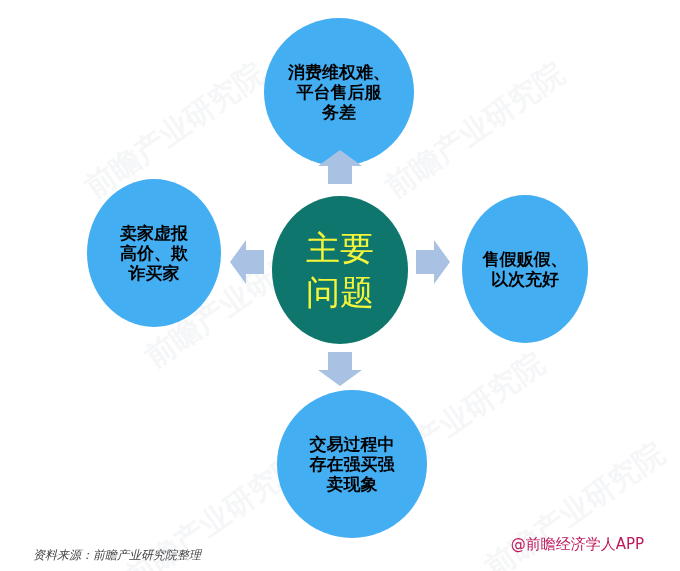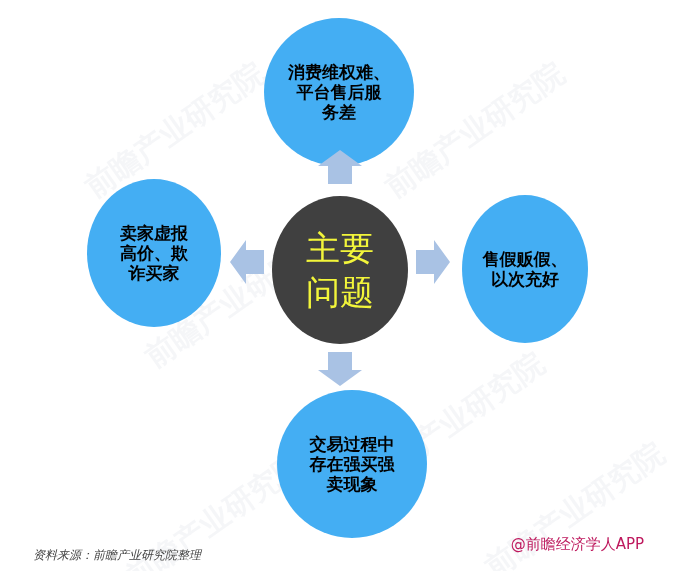--- a/index.html
+++ b/index.html
@@ -7,21 +7,21 @@
       width: 680px; height: 571px; background: #ffffff; position: relative; overflow: hidden;
       font-family: "DejaVu Sans", sans-serif;
     }
     .circle {
       position: absolute; border-radius: 50%;
       display: flex; align-items: center; justify-content: center; text-align: center;
       color: #000000; font-weight: bold; font-size: 17px; line-height: 20px;
     }
     .outer { background: #44aef3; }
     .center {
-      background: #404040; color: #f2f53a; font-size: 34px; line-height: 44px; font-weight: normal;
+      background: #0f766e; color: #f2f53a; font-size: 34px; line-height: 44px; font-weight: normal;
     }
     .txt { white-space: pre-line; }
     .arrow { position: absolute; }
     .watermark {
       position: absolute; color: rgba(200,205,215,0.18); font-size: 30px; font-weight: bold;
       transform: rotate(-35deg); white-space: nowrap; pointer-events: none;
     }
     .footer-left {
       position: absolute; left: 33px; top: 547px; font-size: 12px; font-style: italic; color: #444; text-align: center;
     }

